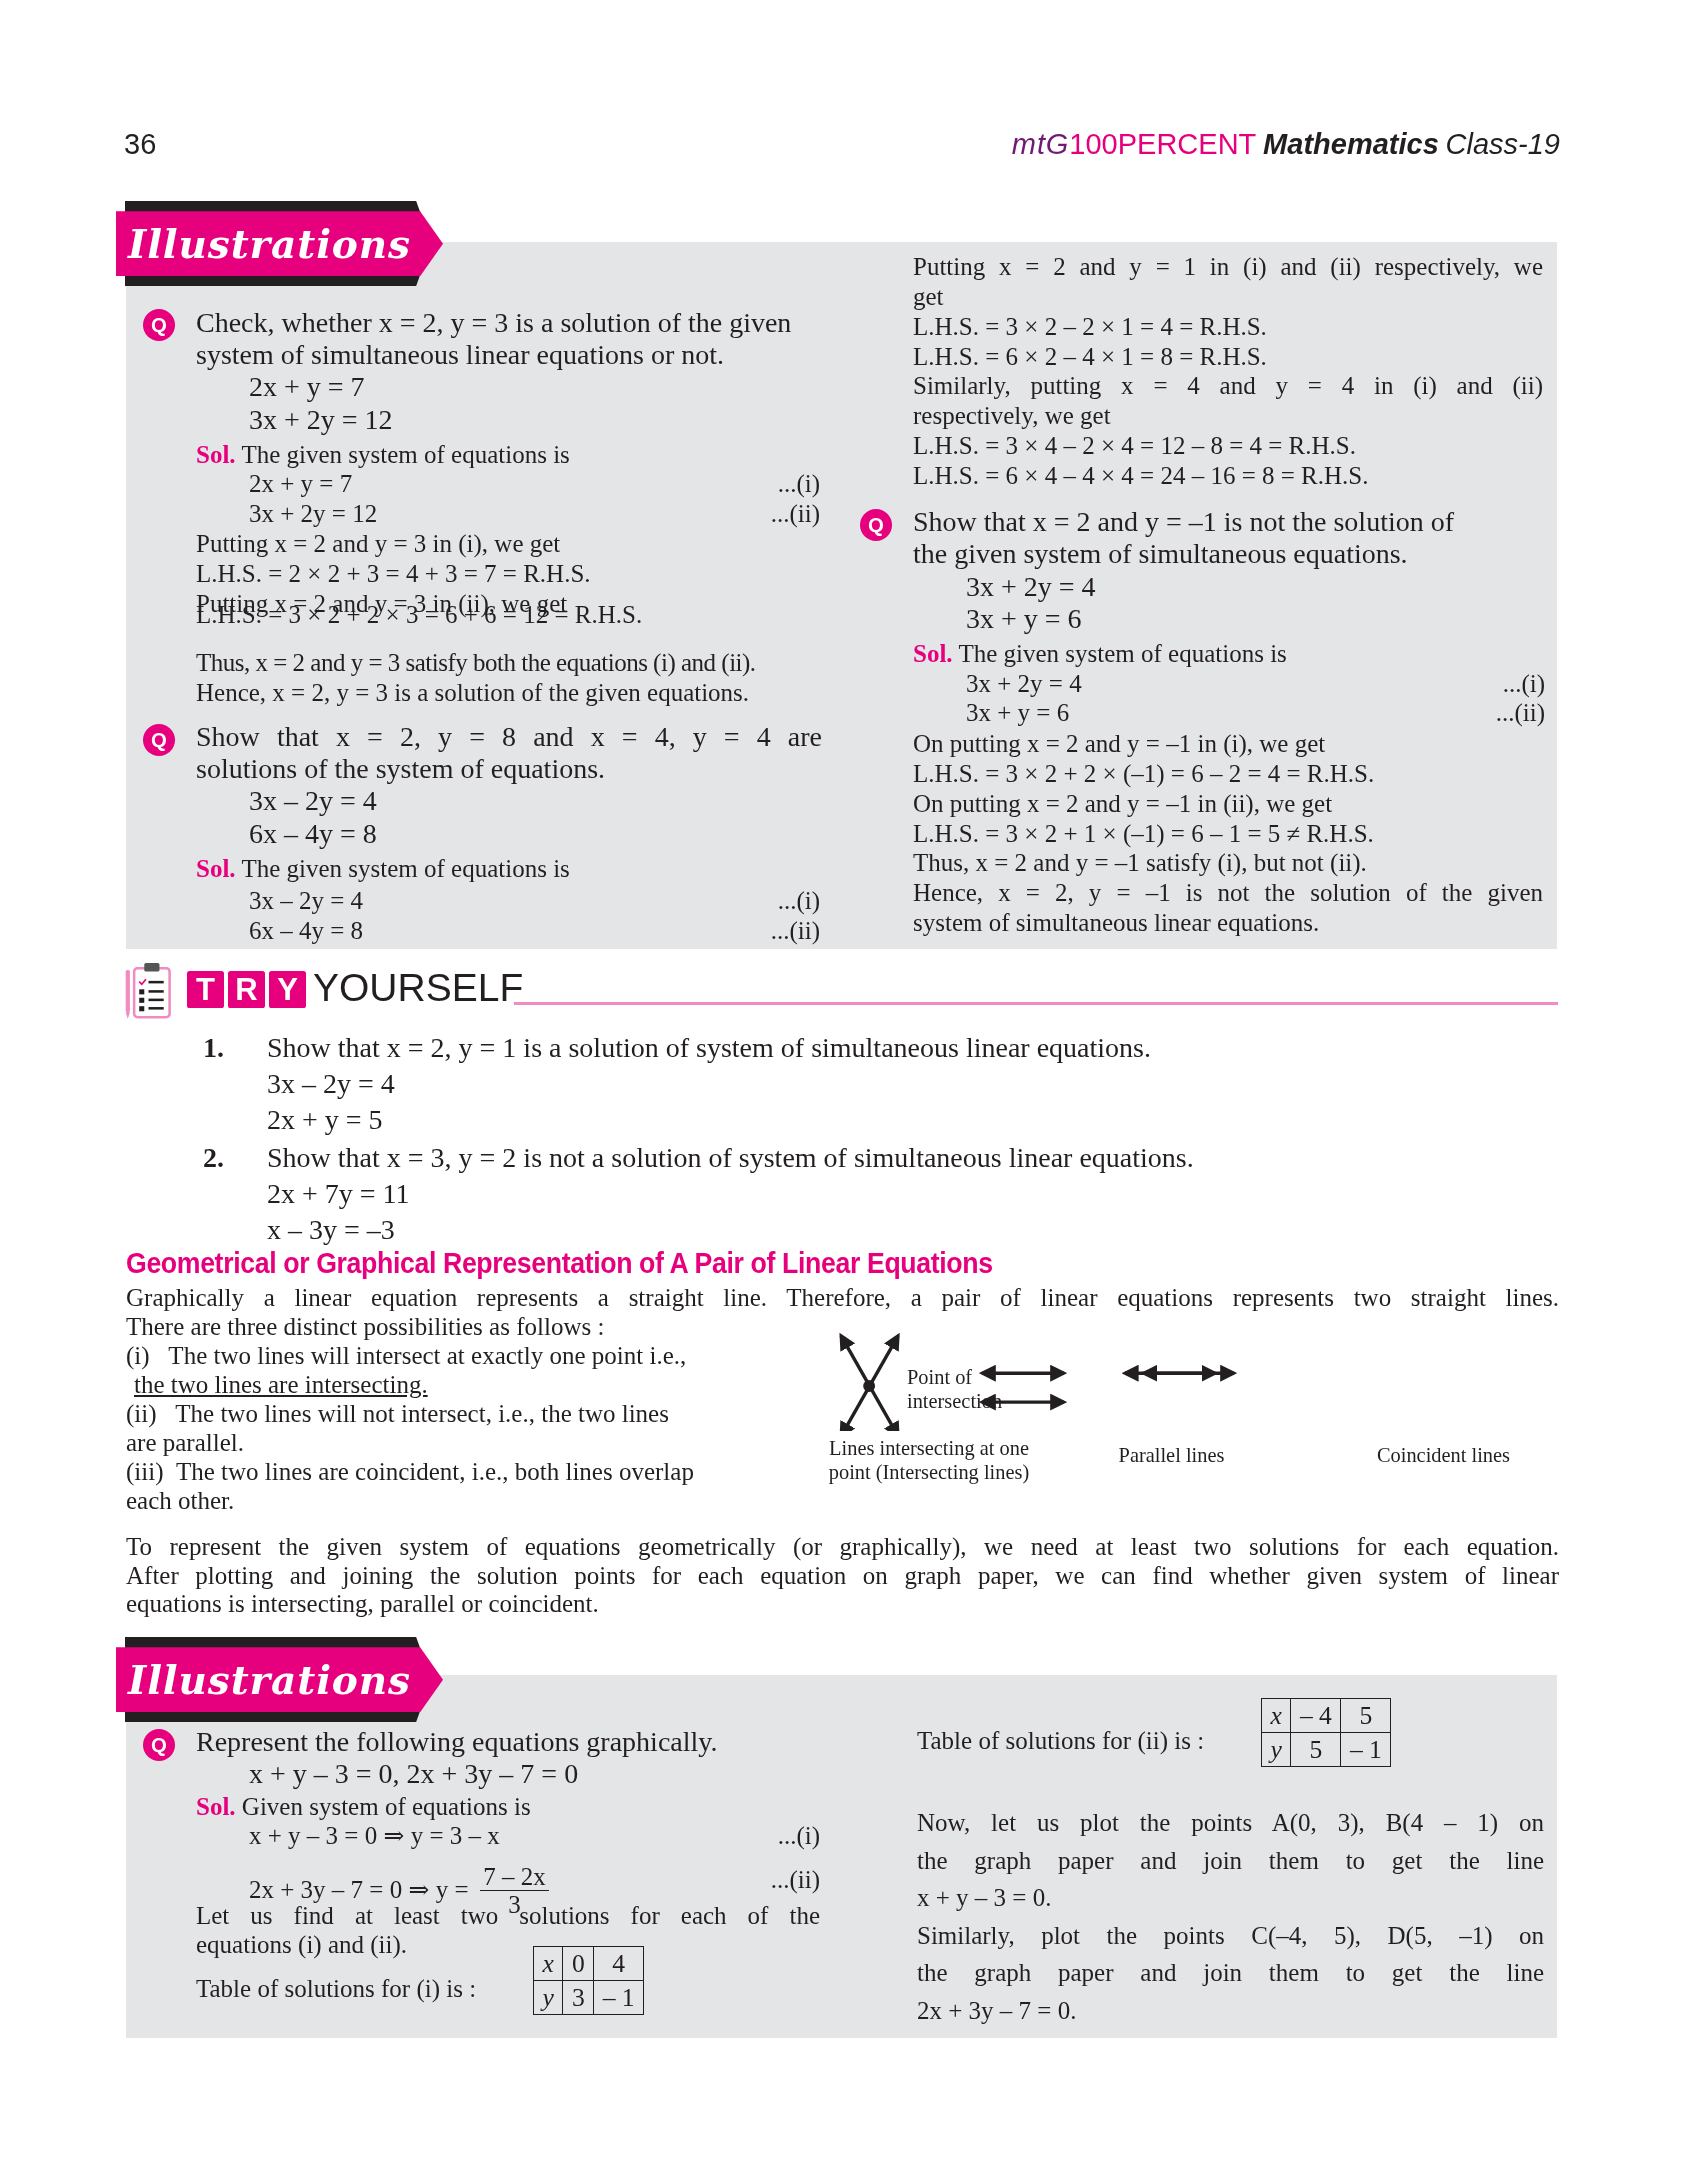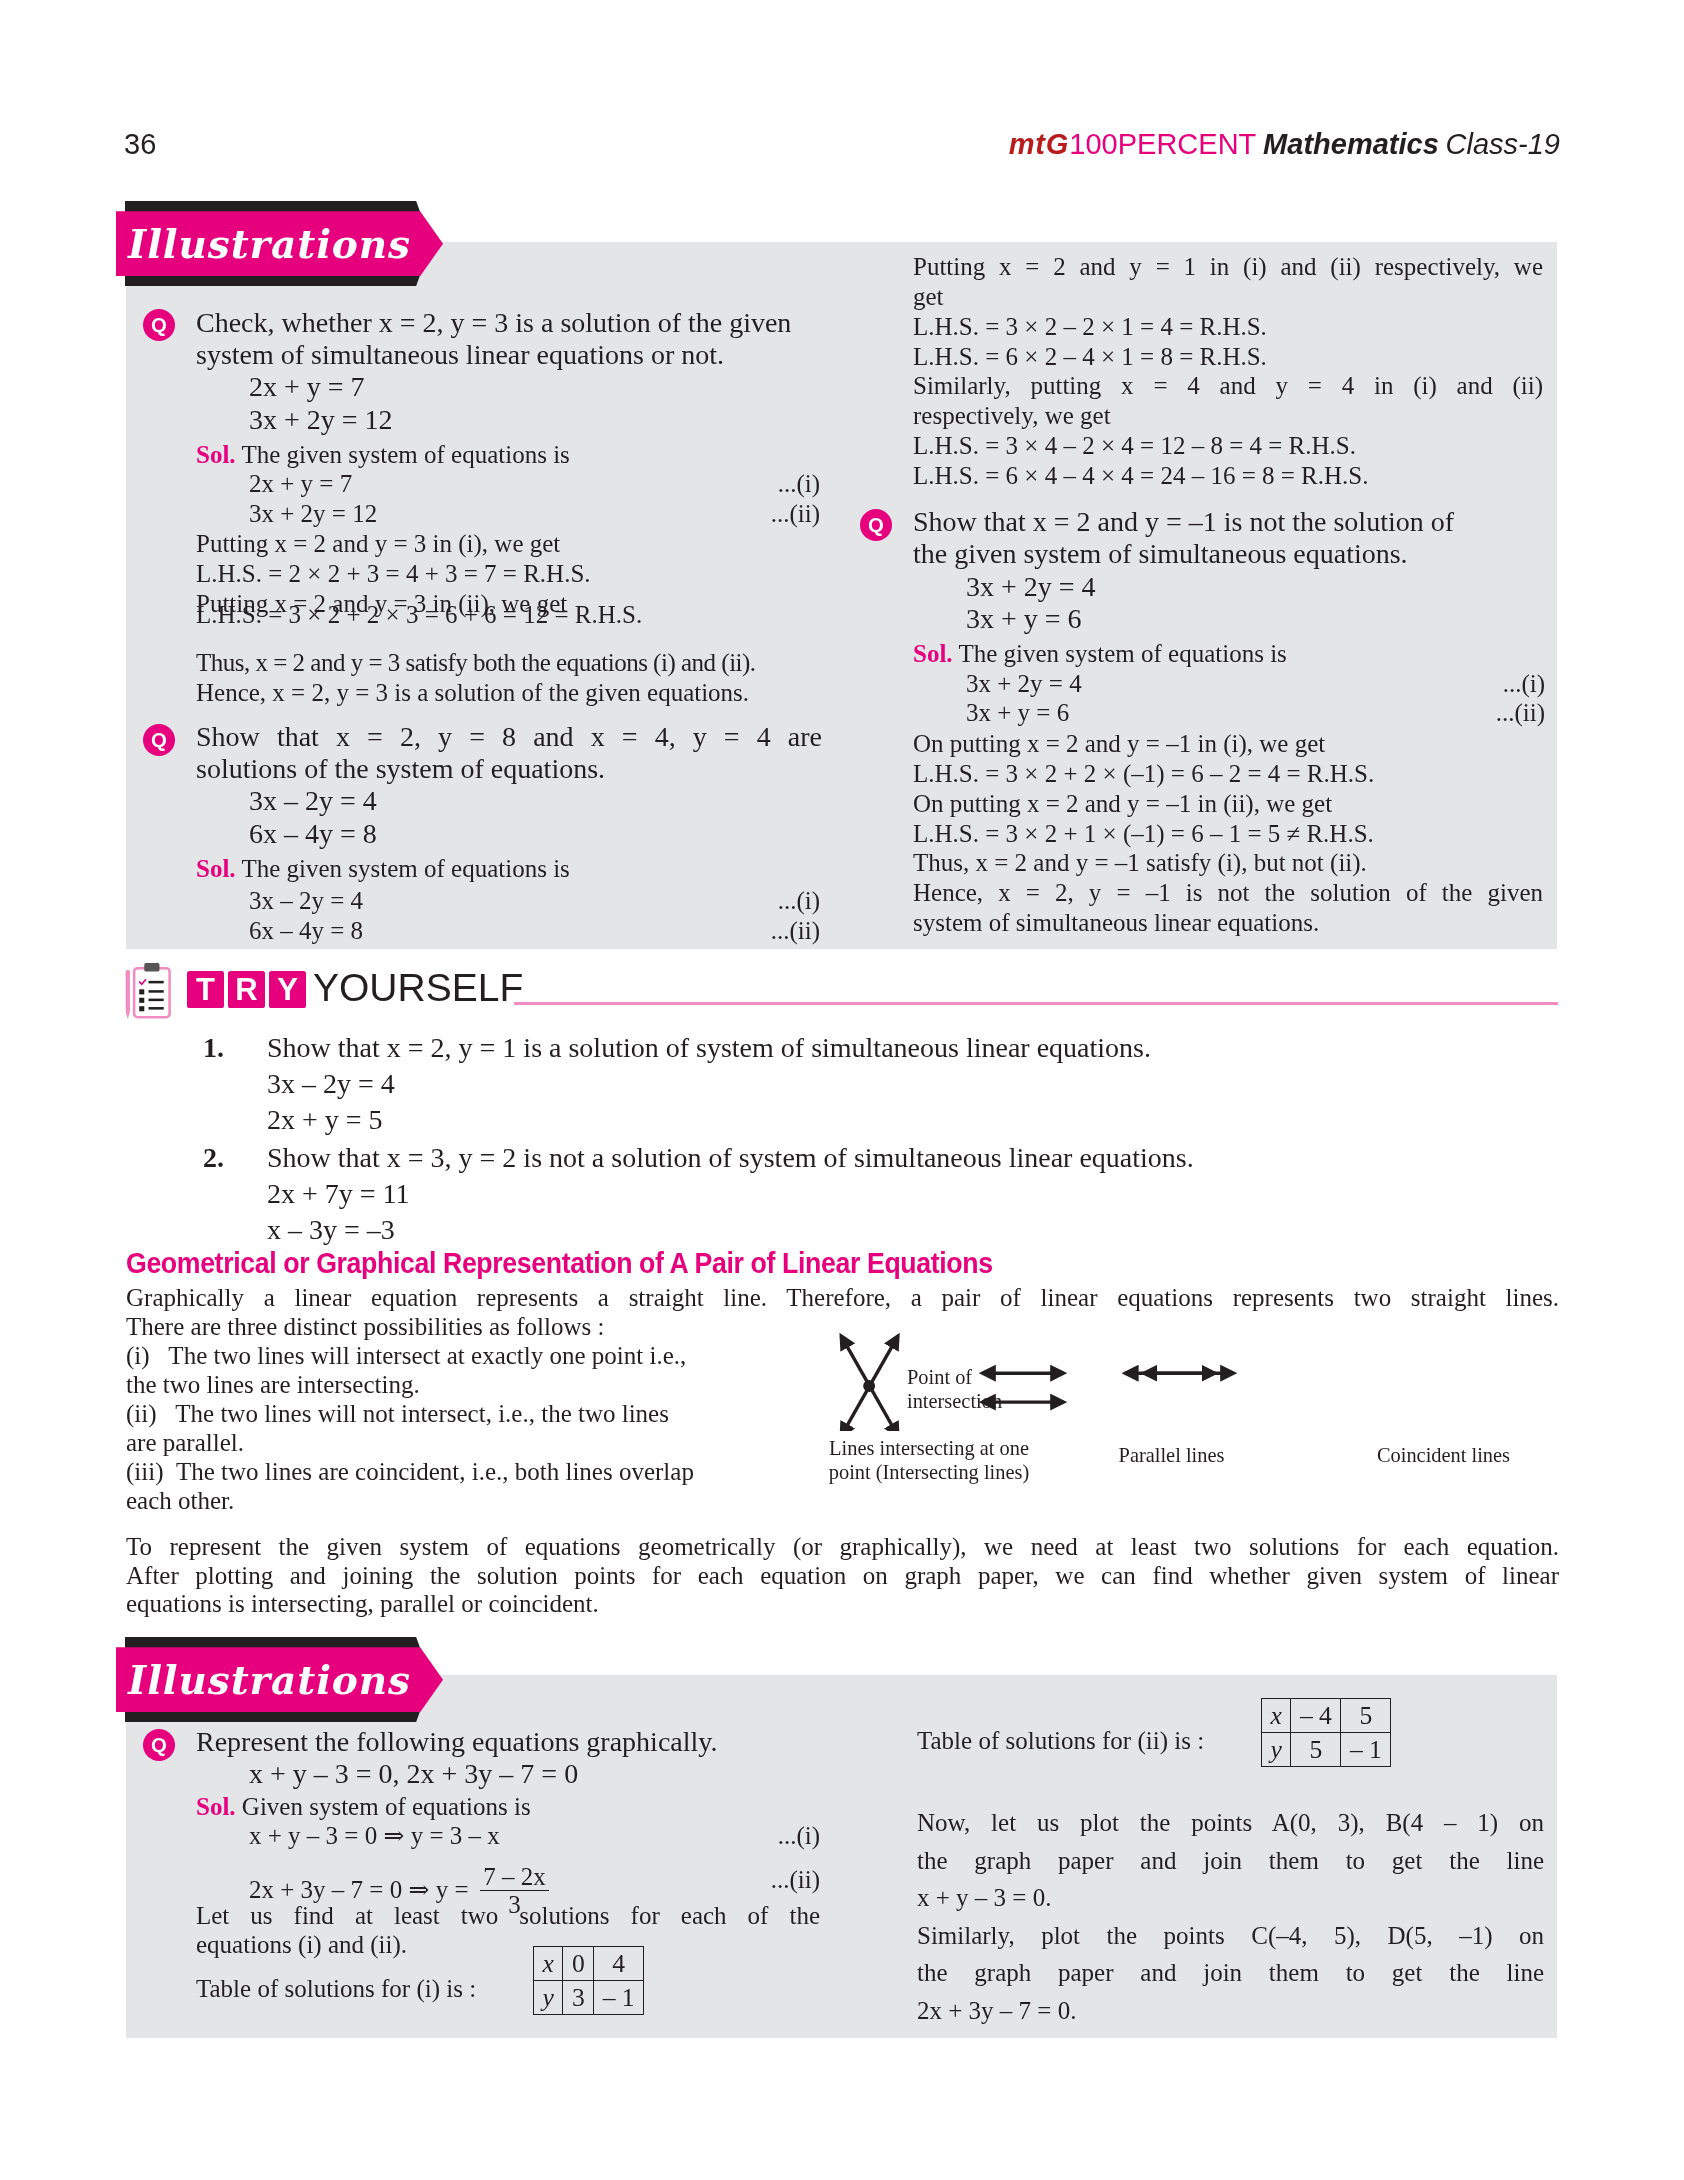--- a/index.html
+++ b/index.html
@@ -3,21 +3,21 @@
 <meta charset="utf-8">
 <style>
   * { box-sizing: border-box; margin: 0; padding: 0; }
   html, body { width: 1684px; height: 2181px; background: #ffffff; }
   body { position: relative; font-family: "Liberation Serif", "DejaVu Serif", serif; color: #231f20; overflow: hidden; }
   .abs { position: absolute; }
 
   
   #page-number { left: 124px; top: 128px; font-size: 29px; font-family: "Liberation Sans", sans-serif; color: #231f20; }
   #brand { right: 124px; top: 128px; font-size: 29px; font-family: "Liberation Sans", sans-serif; white-space: nowrap; }
-  #brand .mtg { color: #b91c1c; font-weight: bold; font-style: italic; letter-spacing: 0.9px; }
+  #brand .mtg { color: #701a75; font-weight: normal; font-style: italic; letter-spacing: 0.9px; }
   #brand .pct { color: #e6007e; }
   #brand .subj { color: #231f20; font-weight: bold; font-style: italic; margin-left: 6.8px; }
   #brand .cls { color: #231f20; font-style: italic; margin-left: 6.8px; }
 
   
   .panel { background: #e4e5e7; left: 126px; width: 1431px; }
   #panel1 { top: 242px; height: 707px; }
   #panel2 { top: 1675px; height: 363px; }
 
   
@@ -143,21 +143,21 @@
 <div class="abs qtxt" style="left:203px; top:1142px; font-weight:bold;">2.</div>
 <div class="abs qtxt" style="left:267px; top:1142px;">Show that x = 3, y = 2 is not a solution of system of simultaneous linear equations.</div>
 <div class="abs qtxt" style="left:267px; top:1178px;">2x + 7y = 11</div>
 <div class="abs qtxt" style="left:267px; top:1214px;">x – 3y = –3</div>
 
 <div id="geo-heading" class="abs">Geometrical or Graphical Representation of A Pair of Linear Equations</div>
 <div class="abs txt justify" style="left:126px; top:1283px; width:1433px;">Graphically a linear equation represents a straight line. Therefore, a pair of linear equations represents two straight lines.</div>
 <div class="abs txt" style="left:126px; top:1312px;">There are three distinct possibilities as follows :</div>
 
 <div class="abs txt" style="left:126px; top:1341px;"><span>(i)</span>&nbsp;&nbsp;&nbsp;<span>The two lines will intersect at exactly one point i.e.,</span></div>
-<div class="abs txt" style="left:126px; top:1370px;">the two lines are intersecting.</div>
+<div class="abs txt" style="left:134px; top:1370px;text-decoration:underline;">the two lines are intersecting.</div>
 <div class="abs txt" style="left:126px; top:1399px; width:649px;"><span>(ii)</span>&nbsp;&nbsp;&nbsp;<span>The two lines will not intersect, i.e., the two lines</span></div>
 <div class="abs txt" style="left:126px; top:1428px;">are parallel.</div>
 <div class="abs txt" style="left:126px; top:1457px;"><span>(iii)</span>&nbsp;&nbsp;<span>The two lines are coincident, i.e., both lines overlap</span></div>
 <div class="abs txt" style="left:126px; top:1486px;">each other.</div>
 
 <svg class="abs" style="left:801px; top:1329px;" width="767" height="102" viewBox="0 0 900 120">
   <defs>
     <marker id="ah" viewBox="0 0 10 10" refX="8" refY="5" markerWidth="5" markerHeight="5" orient="auto-start-reverse">
       <path d="M0,0 L10,5 L0,10 z" fill="#231f20"></path>
     </marker>

